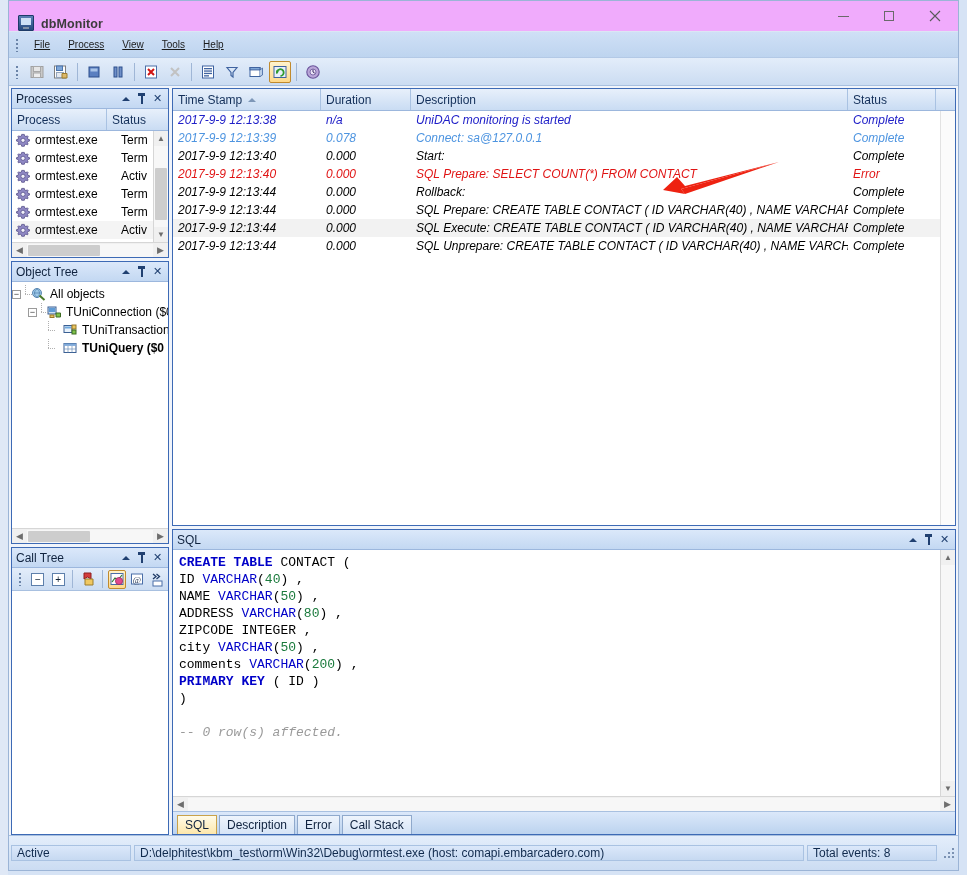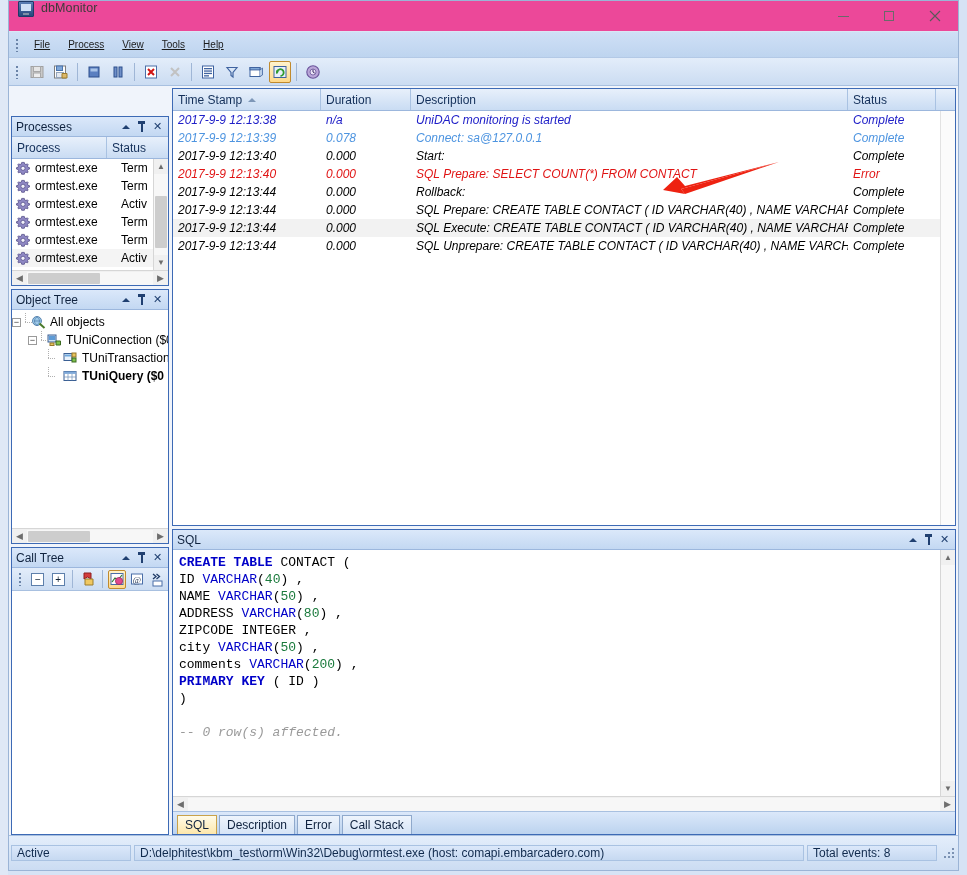--- a/index.html
+++ b/index.html
@@ -13,24 +13,24 @@
   
   #app{
     position:absolute;left:8px;top:0;width:951px;height:871px;
     background:#f0f4fb;
     border:1px solid #9bb4d6;
     box-sizing:border-box;
     display:flex;flex-direction:column;
   }
   
   .titlebar{
-    height:30px;background:#ec4899;
-    display:flex;align-items:flex-start;
+    height:30px;background:#f0abfc;
+    display:flex;align-items:flex-end;
     border-bottom:1px solid #dbe6f4;
-    flex:0 0 auto;position:relative;
+    flex:0 0 auto;position:relative;font-weight:bold;
   }
   .title-icon{
     width:16px;height:16px;margin-left:9px;margin-right:7px;
     background:linear-gradient(#5b7fb5,#27487d);
     border:1px solid #1d3a68;border-radius:1px;
     position:relative;box-sizing:border-box;
   }
   .title-icon:after{
     content:"";position:absolute;left:2px;top:2px;right:2px;height:7px;
     background:#cfe0f6;
@@ -355,21 +355,21 @@
         <circle cx="9" cy="9" r="3" fill="#eae3f6" stroke="#6a549b" stroke-width=".8"></circle>
         <path d="M9 6.5 L9 9 L10.8 10.2" stroke="#3a2b63" stroke-width="1" fill="none"></path>
       </svg>
     </div>
   </div>
 
   <div class="main">
 
     <div class="leftcol">
 
-      <div class="panel" style="height:170px;margin-top:28px;">
+      <div class="panel" style="height:170px;">
         <div class="panel-head">
           <div class="panel-title">Processes</div>
           <div class="panel-btns">
             <div class="pb">
                 <span class="tri-up"></span>
               </div>
             <div class="pb">
                 <span class="pin"></span>
               </div>
             <div class="pb">

